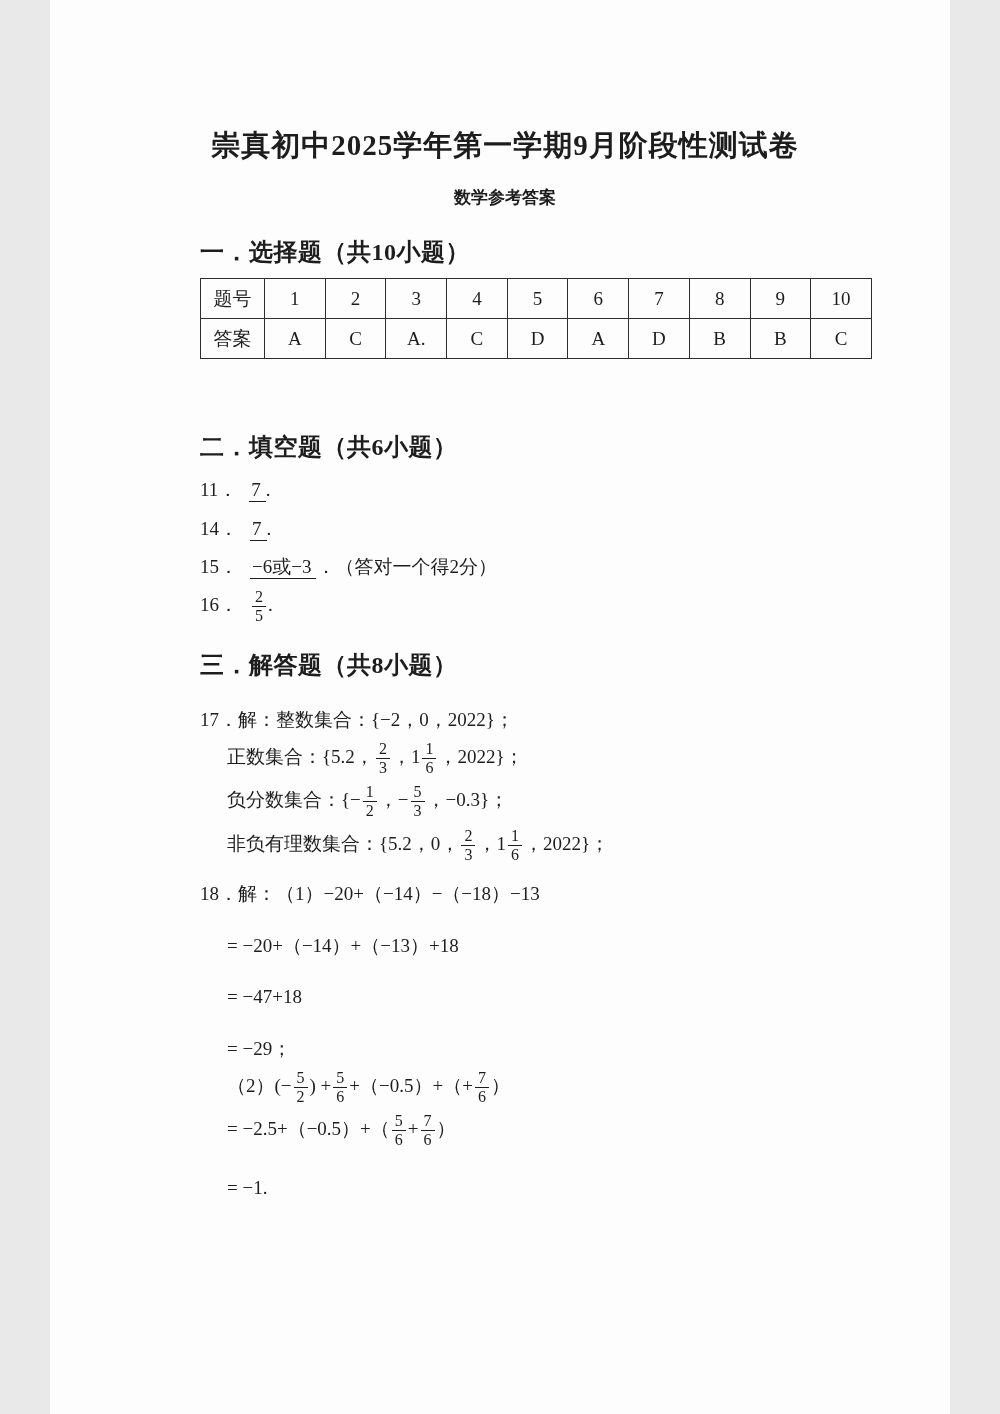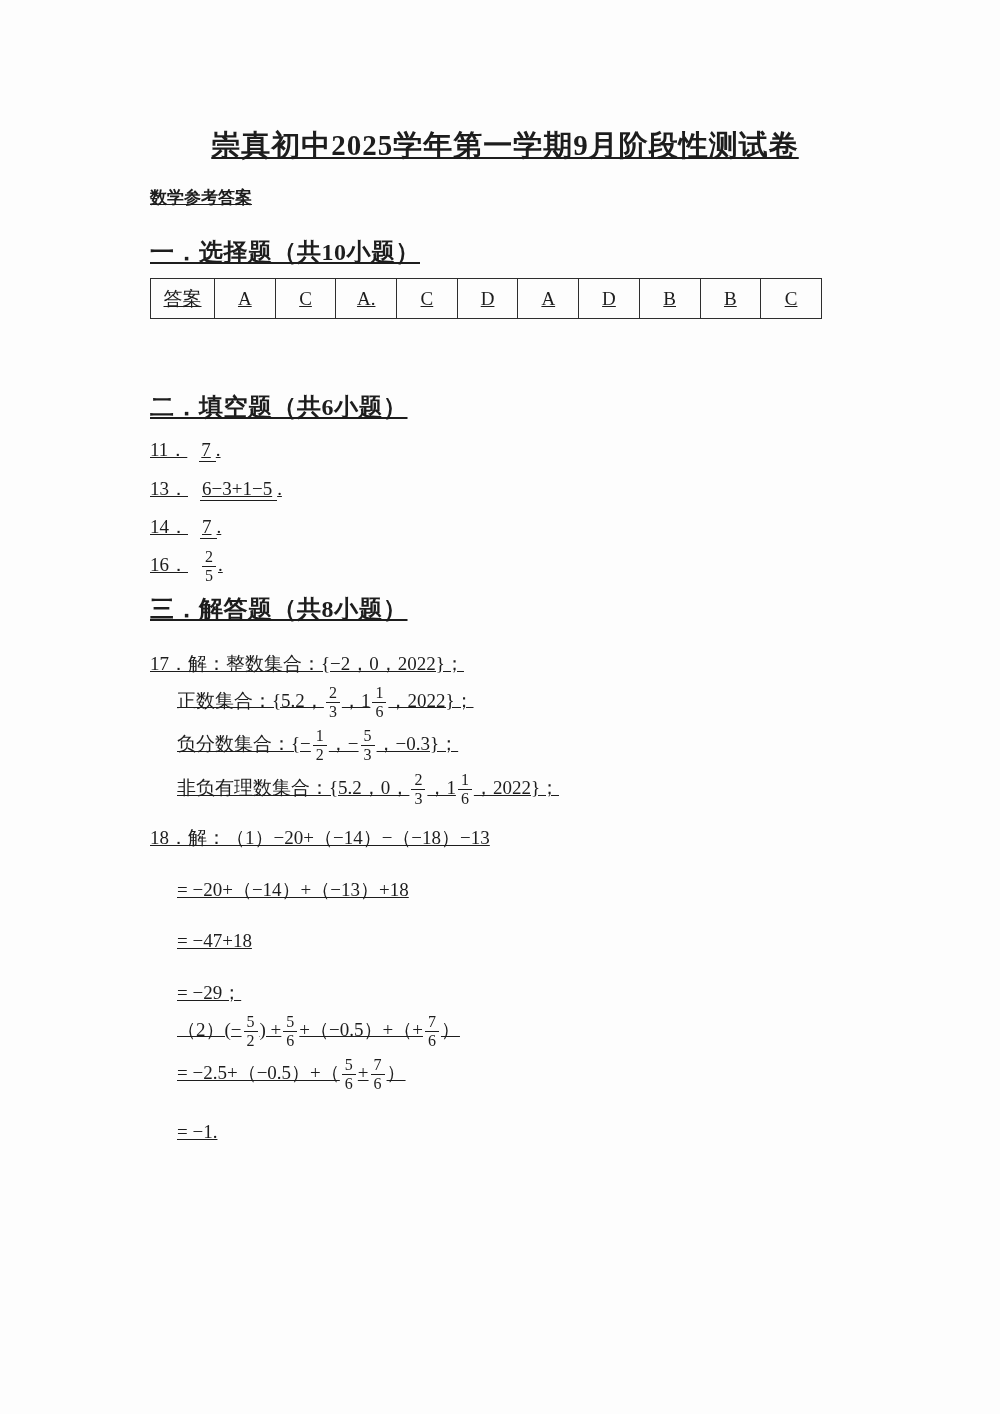--- a/index.html
+++ b/index.html
@@ -1,33 +1,33 @@
 <!DOCTYPE html>
 <html><head>
 <meta charset="utf-8">
 <style>
   html,body{margin:0;padding:0;}
   body{background:#e9e9e9;}
   .page{
-    width:1000px;height:1414px;margin:0 auto;overflow:hidden;
+    width:900px;height:1414px;margin:0 auto;overflow:hidden;
     background:#fdfdfd;color:#1d1d1d;
     font-family:"Liberation Serif","DejaVu Serif",serif;
-    font-size:19px;line-height:1.35;text-decoration:underline;
+    font-size:19px;line-height:1.35;
   }
   .doc{padding:0 140px 0 150px;}
   .title{
     text-align:center;font-size:29px;font-weight:700;
     margin:126px 0 0 0;letter-spacing:1px;
   }
   .subtitle{
-    text-align:left;font-size:17px;font-weight:700;margin-top:22px;
+    text-align:center;font-size:17px;font-weight:700;margin-top:22px;
   }
   .sec-h{font-size:24px;font-weight:700;margin:26px 0 0 0;letter-spacing:0.5px;}
   .sec-h.s2{margin-top:72px;}
-  .sec-h.s3{margin-top:8px;}
+  .sec-h.s3{margin-top:24px;}
 
   table.ans-table{
     border-collapse:collapse;table-layout:fixed;width:672px;margin-top:10px;
   }
   table.ans-table th,table.ans-table td{
     border:1.6px solid #2e2e2e;height:39px;text-align:center;
     font-size:19px;font-weight:400;padding:0;
   }
   col.lbl{width:64px;}
 
@@ -68,20 +68,33 @@
           <col>
           <col>
           <col>
           <col>
           <col>
           <col>
           <col>
           <col>
         </colgroup>
       <tbody>
+          <tr>
+        <th>题号</th>
+        <td>1</td>
+        <td>2</td>
+        <td>3</td>
+        <td>4</td>
+        <td>5</td>
+        <td>6</td>
+        <td>7</td>
+        <td>8</td>
+        <td>9</td>
+        <td>10</td>
+      </tr>
       <tr>
         <th>答案</th>
         <td>A</td>
         <td>C</td>
         <td>A.</td>
         <td>C</td>
         <td>D</td>
         <td>A</td>
         <td>D</td>
         <td>B</td>
@@ -90,24 +103,24 @@
       </tr>
     </tbody>
       </table>
 
     <div class="sec-h s2">二．填空题（共6小题）</div>
 
     <div class="fill-item">
       <span class="qnum">11．</span><span class="u">7</span><span>.</span>
     </div>
     <div class="fill-item">
-      <span class="qnum">13．</span><span class="u">6−3+1−5</span><span>.</span>
+      <span class="qnum">14．</span><span class="u">7</span><span>.</span>
     </div>
     <div class="fill-item">
-      <span class="qnum">14．</span><span class="u">7</span><span>.</span>
+      <span class="qnum">15．</span><span class="u">−6或−3</span><span>．（答对一个得2分）</span>
     </div>
     <div class="fill-item tall">
       <span class="qnum">16．</span><span class="frac">
           <span class="fr-n">2</span>
           <span class="fr-d">5</span>
         </span><span>.</span>
     </div>
 
     <div class="sec-h s3">三．解答题（共8小题）</div>
 

